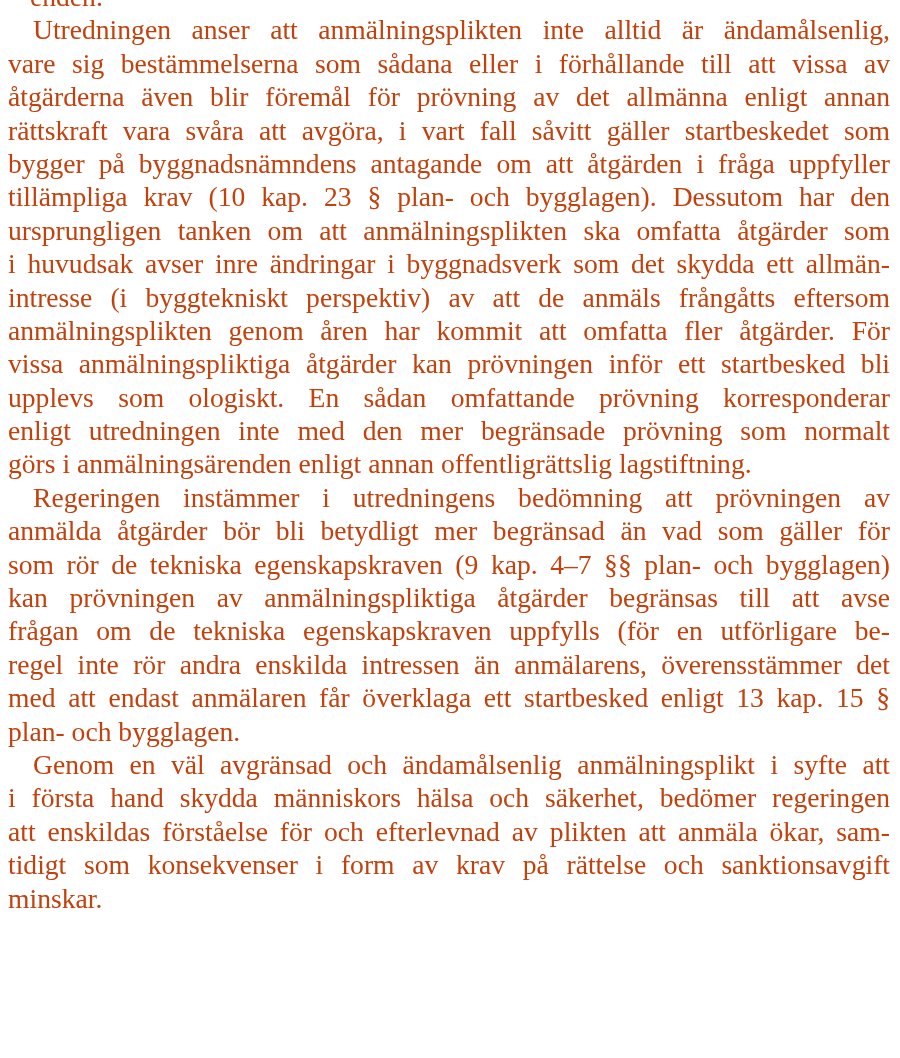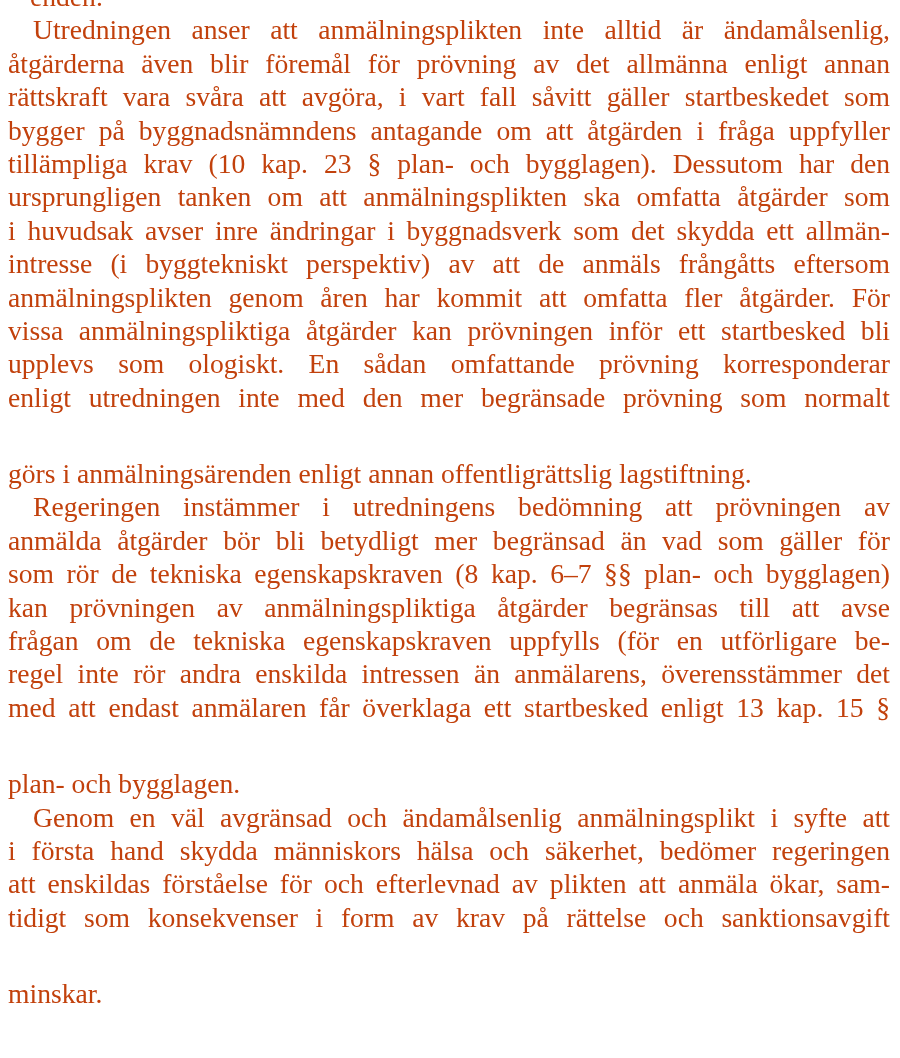--- a/index.html
+++ b/index.html
@@ -28,52 +28,52 @@
     text-align-last: justify;
     -moz-text-align-last: justify;
     white-space: normal;
     overflow: visible;
   }
   .line.first {
     text-indent: 25px;
   }
   .line.last {
     text-align-last: left;
-    margin-top: 43px;
     -moz-text-align-last: left;
   }
   .line.fragment {
     text-align-last: left;
     -moz-text-align-last: left;
     text-indent: 22px;
   }
 </style>
 </head>
 <body>
 
 <div class="page" style="background: rgb(255, 255, 255); color: #c2410c;">
   <div class="text-column" id="text-column">
     <div class="line fragment">enden.</div>
 
   <div class="line first">Utredningen anser att anmälningsplikten inte alltid är ändamålsenlig,</div>
+      <div class="line">vare sig bestämmelserna som sådana eller i förhållande till att vissa av</div>
       <div class="line">åtgärderna även blir föremål för prövning av det allmänna enligt annan</div>
       <div class="line">rättskraft vara svåra att avgöra, i vart fall såvitt gäller startbeskedet som</div>
       <div class="line">bygger på byggnadsnämndens antagande om att åtgärden i fråga uppfyller</div>
       <div class="line">tillämpliga krav (10 kap. 23 § plan- och bygglagen). Dessutom har den</div>
       <div class="line">ursprungligen tanken om att anmälningsplikten ska omfatta åtgärder som</div>
       <div class="line">i huvudsak avser inre ändringar i byggnadsverk som det skydda ett allmän-</div>
       <div class="line">intresse (i byggtekniskt perspektiv) av att de anmäls frångåtts eftersom</div>
       <div class="line">anmälningsplikten genom åren har kommit att omfatta fler åtgärder. För</div>
       <div class="line">vissa anmälningspliktiga åtgärder kan prövningen inför ett startbesked bli</div>
       <div class="line">upplevs som ologiskt. En sådan omfattande prövning korresponderar</div>
       <div class="line">enligt utredningen inte med den mer begränsade prövning som normalt</div>
       <div class="line last">görs i anmälningsärenden enligt annan offentligrättslig lagstiftning.</div>
       <div class="line first">Regeringen instämmer i utredningens bedömning att prövningen av</div>
       <div class="line">anmälda åtgärder bör bli betydligt mer begränsad än vad som gäller för</div>
-      <div class="line">som rör de tekniska egenskapskraven (8 kap. 6–7 §§ plan- och bygglagen)</div>
+      <div class="line">som rör de tekniska egenskapskraven (9 kap. 4–7 §§ plan- och bygglagen)</div>
       <div class="line">kan prövningen av anmälningspliktiga åtgärder begränsas till att avse</div>
       <div class="line">frågan om de tekniska egenskapskraven uppfylls (för en utförligare be-</div>
       <div class="line">regel inte rör andra enskilda intressen än anmälarens, överensstämmer det</div>
       <div class="line">med att endast anmälaren får överklaga ett startbesked enligt 13 kap. 15 §</div>
       <div class="line last">plan- och bygglagen.</div>
       <div class="line first">Genom en väl avgränsad och ändamålsenlig anmälningsplikt i syfte att</div>
       <div class="line">i första hand skydda människors hälsa och säkerhet, bedömer regeringen</div>
       <div class="line">att enskildas förståelse för och efterlevnad av plikten att anmäla ökar, sam-</div>
       <div class="line">tidigt som konsekvenser i form av krav på rättelse och sanktionsavgift</div>
       <div class="line last">minskar.</div>

